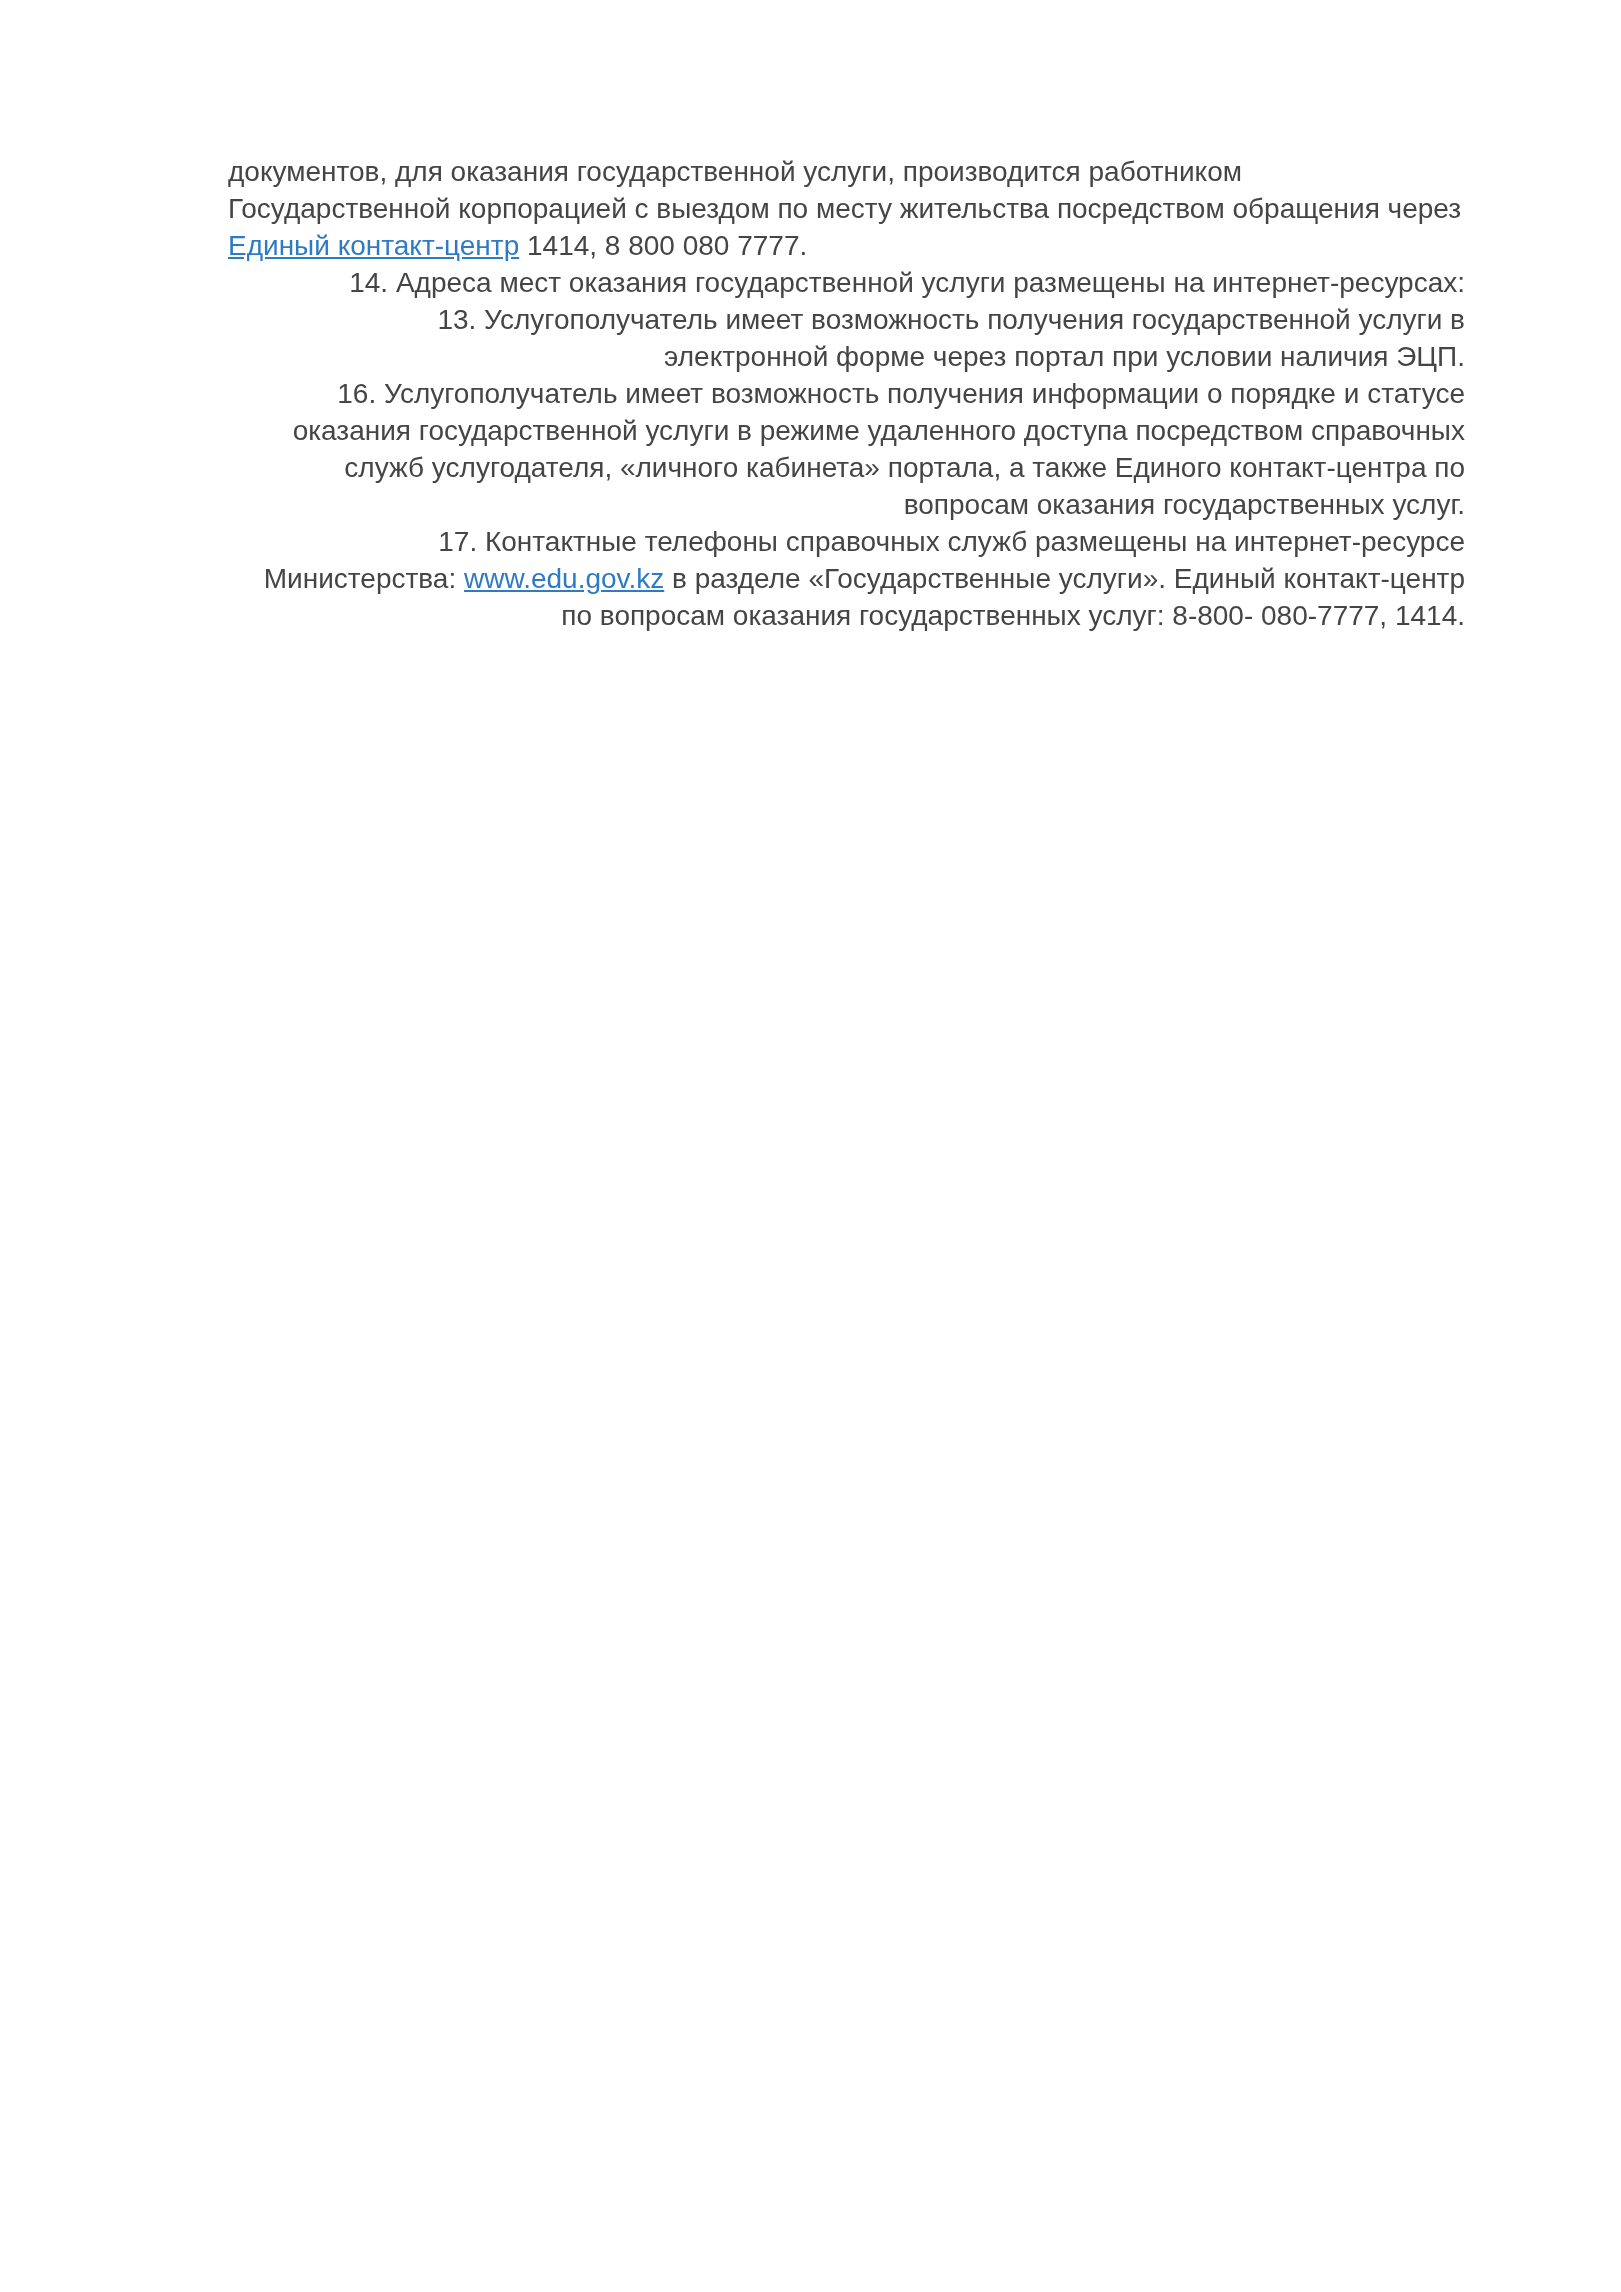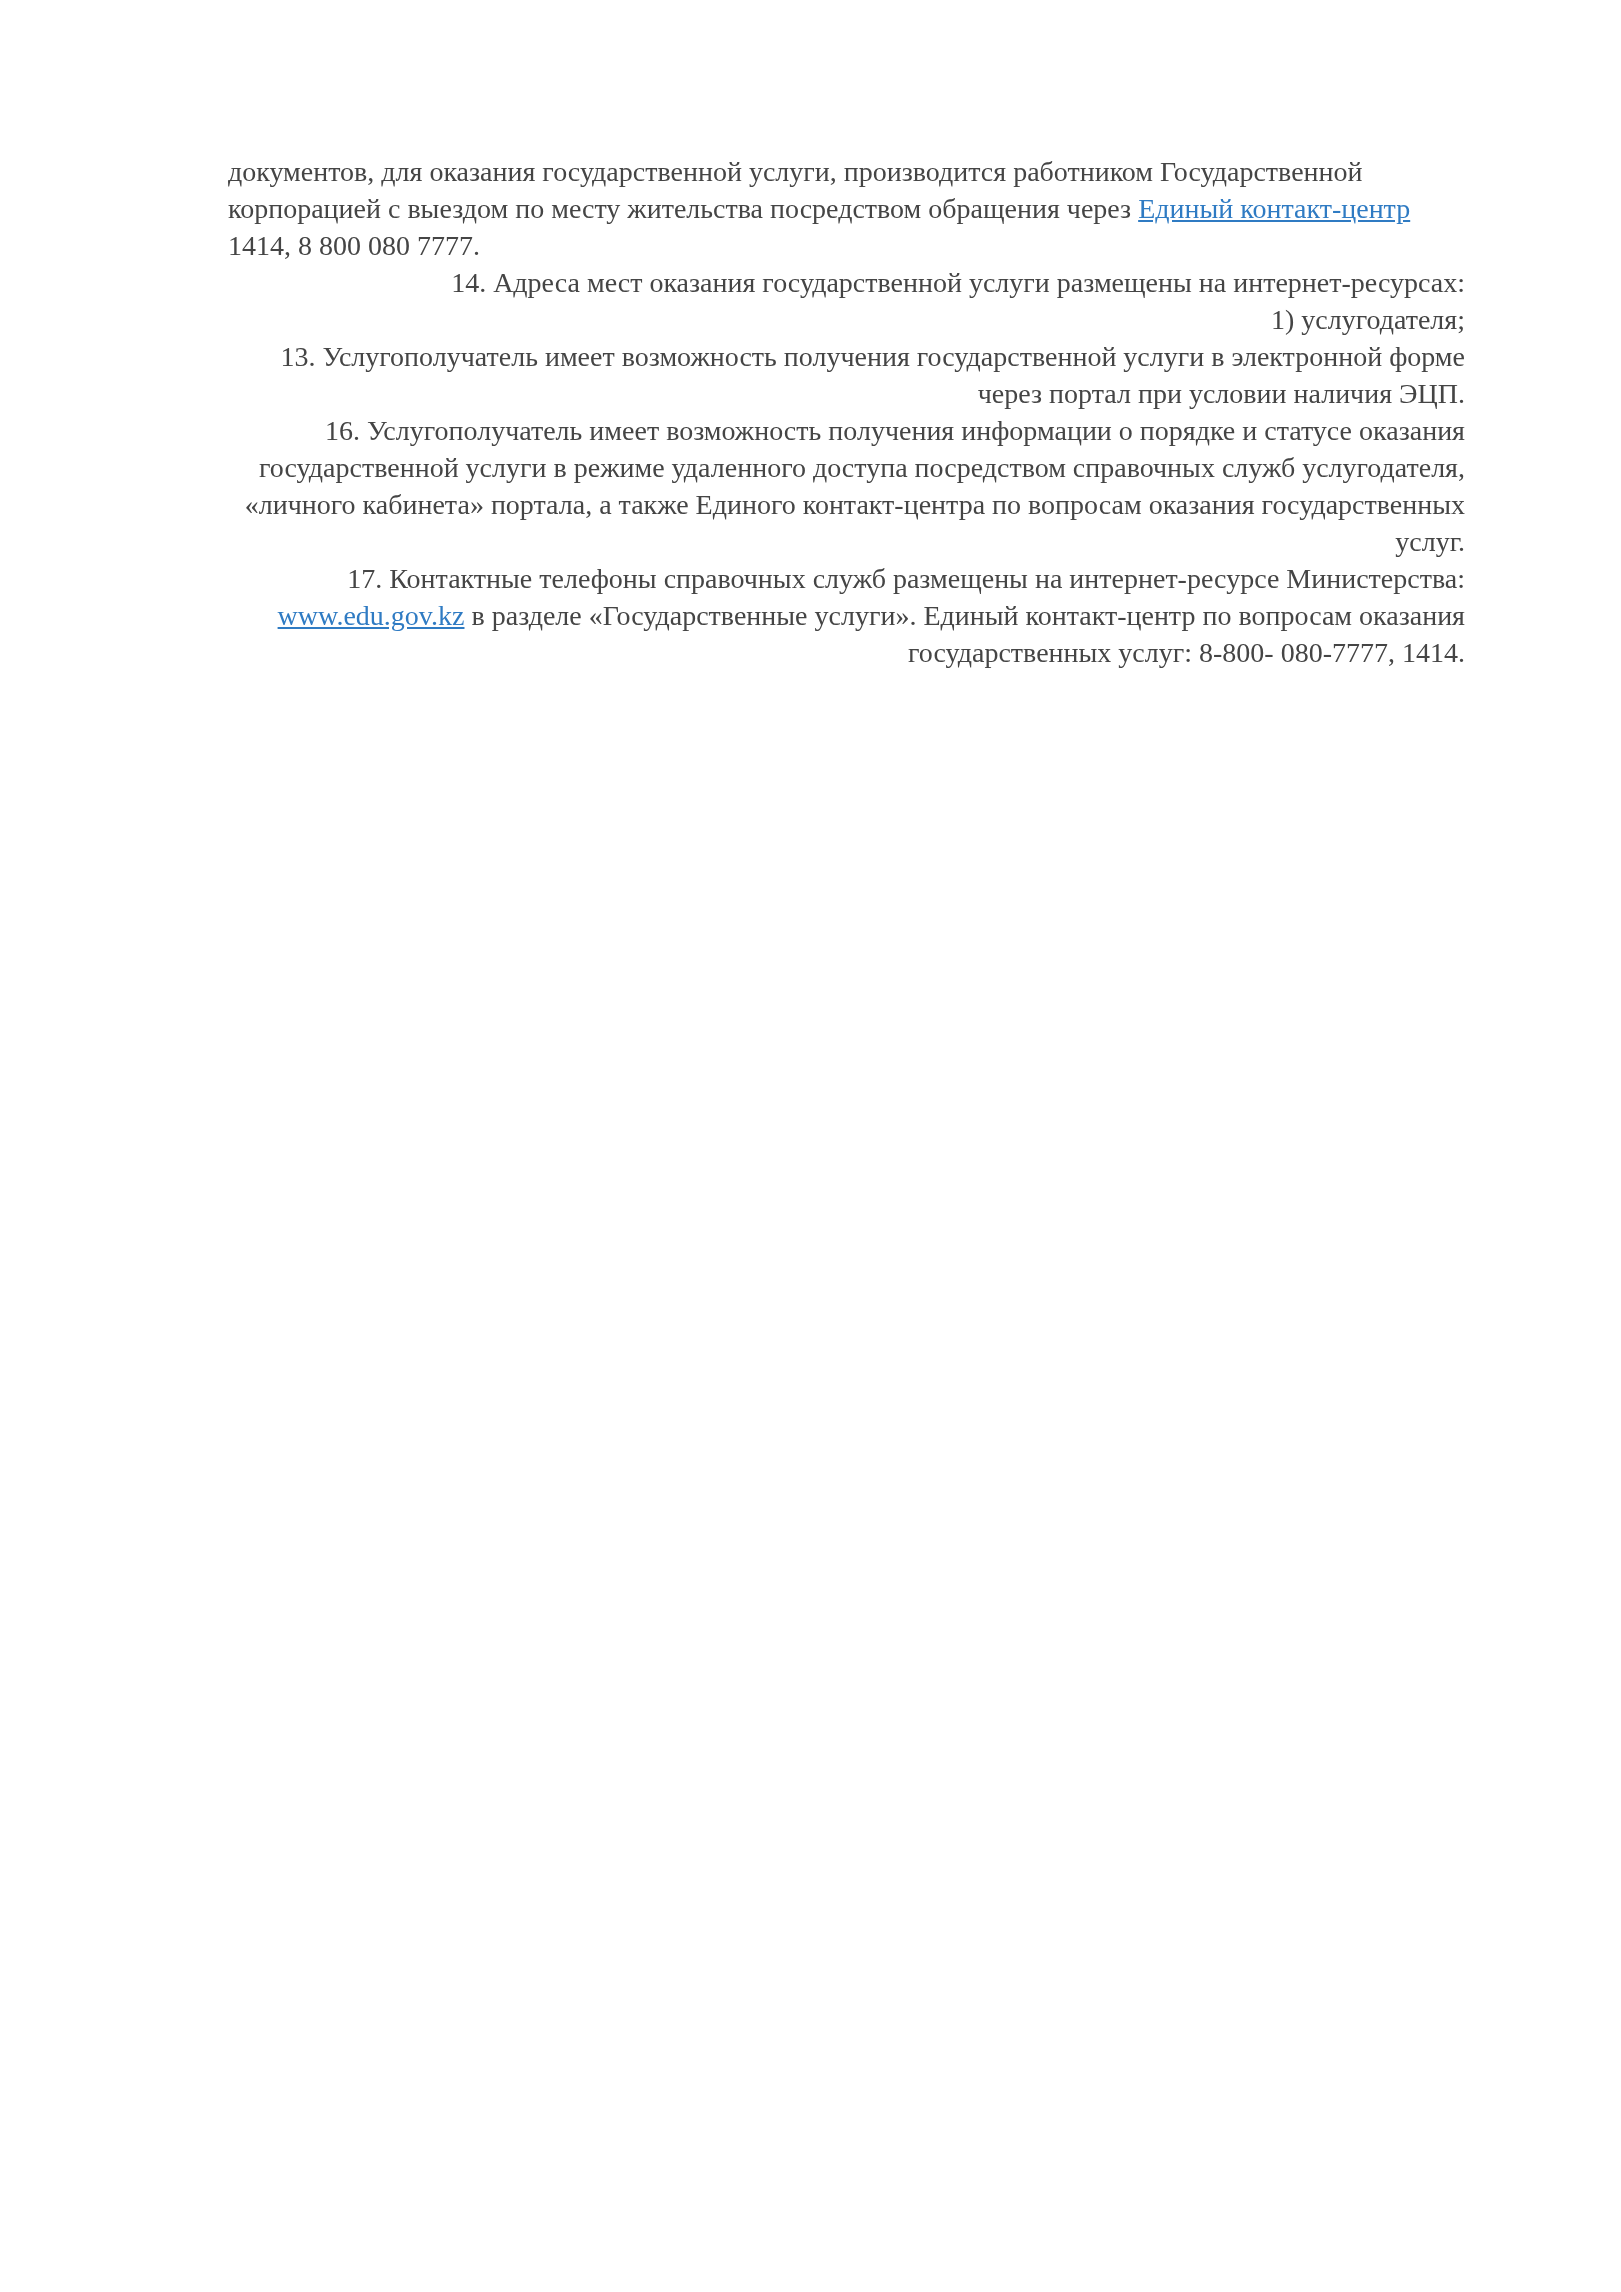--- a/index.html
+++ b/index.html
@@ -6,21 +6,21 @@
     margin: 0;
     padding: 0;
     background: #ffffff;
   }
   .page {
     position: relative;
     width: 1621px;
     height: 1630px;
     background: #ffffff;
     overflow: hidden;
-    font-family: Liberation Serif, serif;
+    font-family: Liberation Sans, sans-serif;
     border-radius: 6px;
   }
   .text-block {
     position: absolute;
     top: 153px;
     left: 228px;
     width: 1237px;
     font-size: 28px;
     line-height: 37px;
     color: #454545;
@@ -42,19 +42,18 @@
     cursor: pointer;
   }
 </style>
 </head>
 <body>
 
 <div class="page">
   <div class="text-block" id="text-block">
       <p class="para"><span>документов, для оказания государственной услуги, производится работником Государственной корпорацией с выездом по месту жительства посредством обращения через </span><a class="doc-link" href="#">Единый контакт-центр</a><span> 1414, 8 800 080 7777.</span></p>
       <p class="para indent"><span>14. Адреса мест оказания государственной услуги размещены на интернет-ресурсах:</span></p>
-      <p class="para indent"><span>1) услугодателя;</span></p>
       <p class="para indent"><span>13. Услугополучатель имеет возможность получения государственной услуги в электронной форме через портал при условии наличия ЭЦП.</span></p>
       <p class="para indent"><span>16. Услугополучатель имеет возможность получения информации о порядке и статусе оказания государственной услуги в режиме удаленного доступа посредством справочных служб услугодателя, «личного кабинета» портала, а также Единого контакт-центра по вопросам оказания государственных услуг.</span></p>
       <p class="para indent"><span>17. Контактные телефоны справочных служб размещены на интернет-ресурсе Министерства: </span><a class="doc-link" href="#">www.edu.gov.kz</a><span> в разделе «Государственные услуги». Единый контакт-центр по вопросам оказания государственных услуг: 8-800- 080-7777, 1414.</span></p>
     </div>
 </div>
 
 
 </body></html>

